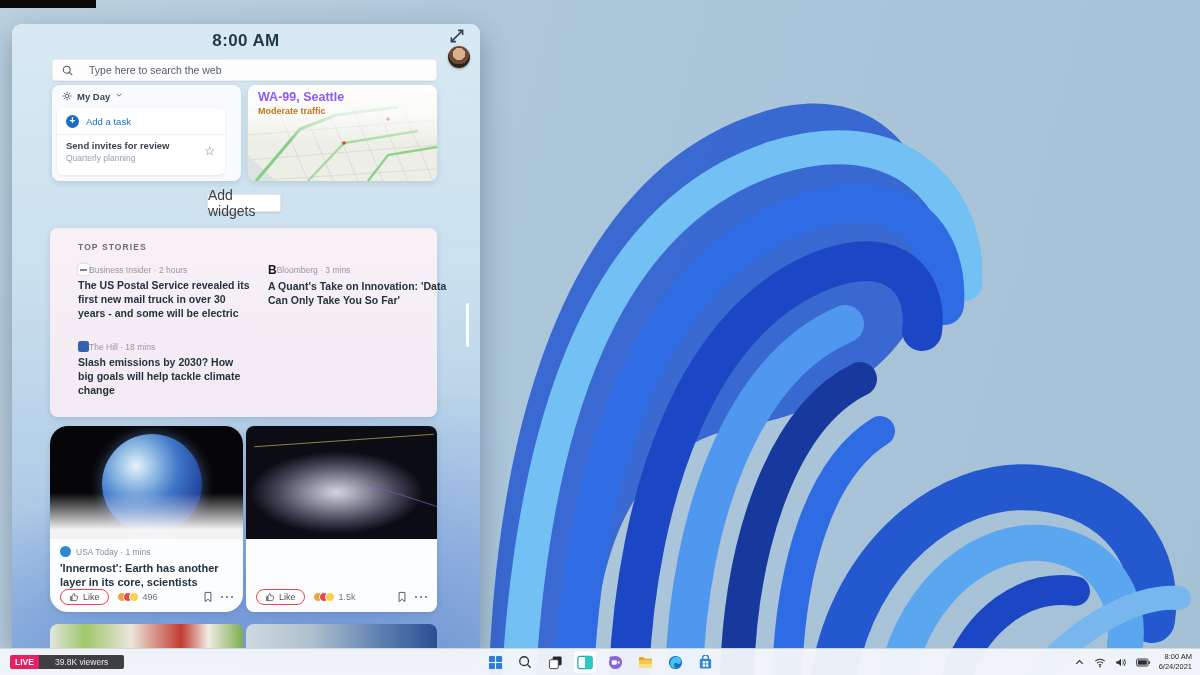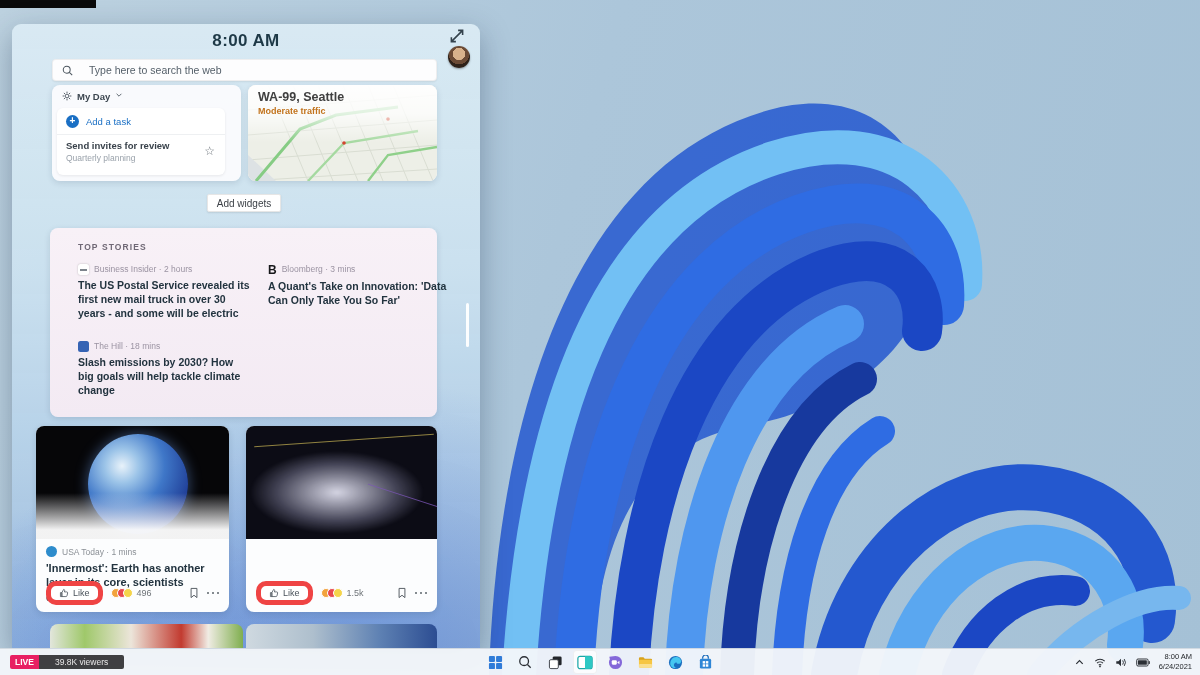--- a/index.html
+++ b/index.html
@@ -42,67 +42,67 @@
   .taskrow{position:relative;padding:5px 0 0 9px;}
   .taskrow .t1{font-size:9.5px;font-weight:600;color:#39424b;}
   .taskrow .t2{font-size:8.5px;color:#9aa2ab;margin-top:2px;}
   .task-star{position:absolute;right:10px;top:9px;font-size:12px;color:#70777e;}
   .drag-dots{position:absolute;right:-10px;top:32px;display:flex;flex-direction:column;gap:4px;}
   .drag-dots i{width:2.5px;height:2.5px;border-radius:50%;background:#5d6a76;opacity:.75;}
   
   .traffic{left:236px;top:61px;width:189px;height:96px;overflow:hidden;}
   .traffic svg{position:absolute;inset:0;}
   .traffic-fade{position:absolute;inset:0;background:linear-gradient(180deg,rgba(255,255,255,.96) 0%,rgba(255,255,255,.75) 30%,rgba(255,255,255,0) 60%);}
-  .traffic-title{position:absolute;left:10px;top:5px;font-size:12.5px;font-weight:700;color:#404040;}
+  .traffic-title{position:absolute;left:10px;top:5px;font-size:12.5px;font-weight:700;color:#8b5cf6;}
   .traffic-sub{position:absolute;left:10px;top:21px;font-size:9px;font-weight:600;color:#c2731c;}
   
   .addwidgets{position:absolute;left:195px;top:170px;width:74px;height:18px;background:#fff;
-    border:1px solid #e6e6e6;border-radius:2px;font-size:10px;color:#3a3f45;display:flex;
+    border:1px solid #e6e6e6;border-radius:2px;font-size:14px;color:#3a3f45;display:flex;
     align-items:center;justify-content:center;box-shadow:0 1px 2px rgba(0,0,0,.1);cursor:pointer;}
   
   .topstories{left:38px;top:204px;width:387px;height:189px;
     background:linear-gradient(180deg,#f8f1f7 0%,#f3eaf3 100%);}
   .ts-header{position:absolute;left:28px;top:14px;font-size:8.5px;font-weight:700;
     letter-spacing:1.1px;color:#6f6875;}
   .story{position:absolute;width:172px;}
-  .story .src{display:flex;gap:5px;margin-bottom:4px;}
+  .story .src{display:flex;align-items:center;margin-bottom:4px;}
   .story .src span{font-size:8.5px;color:#9b93a2;}
   .story .hl{font-size:10.5px;line-height:1.32;font-weight:600;color:#22333f;}
   .src-badge{width:11px;height:11px;border-radius:2.5px;flex:0 0 auto;}
   .bi-badge{background:#fff;box-shadow:0 0 2px rgba(0,0,0,.25);position:relative;}
   .bi-badge::after{content:"";position:absolute;left:2px;right:2px;top:5px;height:1.5px;background:#7d848c;}
   .hill-badge{background:#3563b4;}
   .usat-badge{border-radius:50%;background:#2d8ccc;}
   .bloomberg-b{font-size:12px;font-weight:700;color:#17181a;line-height:1;}
   .verge-badge{background:transparent;position:relative;}
   .verge-badge::after{content:"";position:absolute;left:1px;top:2px;border-left:5px solid transparent;
     border-right:5px solid transparent;border-top:8px solid #c4216e;}
   
   .newscard{width:193px;height:186px;top:402px;overflow:hidden;}
-  .nc-left{left:24px;}
+  .nc-left{left:38px;border-radius:18px;}
   .nc-right{left:234px;width:191px;}
   .nc-img{position:relative;width:100%;height:113px;overflow:hidden;}
   .img-earth{background:#060608;}
   .earth-globe{position:absolute;left:52px;top:8px;width:100px;height:100px;border-radius:50%;
     background:radial-gradient(circle at 34% 32%, #e8f2fa 0%, #9cc4e8 18%, #3f77c8 45%, #23449c 72%, #101c4e 100%);
     box-shadow:0 0 14px rgba(120,170,255,.45);}
   .earth-fog{position:absolute;left:0;right:0;bottom:0;height:46px;
     background:linear-gradient(180deg,rgba(255,255,255,0),rgba(252,252,252,.96) 80%);}
   .img-map{background:#0c0c15;}
   .map-glow{position:absolute;left:-10px;top:6px;width:210px;height:110px;
     background:radial-gradient(55% 50% at 48% 55%, rgba(235,235,250,.9), rgba(170,170,205,.35) 52%, rgba(20,20,40,0) 75%);
     filter:blur(1px);}
   .map-line-y{position:absolute;left:8px;top:14px;width:180px;height:1px;background:#b3a14c;opacity:.8;transform:rotate(-4deg);}
   .map-line-p{position:absolute;left:120px;top:70px;width:80px;height:1px;background:#7a55b5;opacity:.8;transform:rotate(18deg);}
   .nc-body{padding:7px 10px 0 10px;}
   .nc-src{display:flex;align-items:center;gap:5px;}
   .nc-src span{font-size:8.5px;color:#8b9096;}
   .nc-hl{margin-top:4px;font-size:11px;line-height:1.3;font-weight:600;color:#22333f;}
   .nc-actions{position:absolute;left:10px;right:10px;bottom:7px;display:flex;align-items:center;gap:8px;}
-  .like-pill{display:flex;align-items:center;gap:4px;border:5px solid #ef4444;border-radius:10px;
+  .like-pill{display:flex;align-items:center;gap:4px;border:1px solid #ef4444;border-radius:10px;
     padding:2px 8px;background:#fff;cursor:pointer;}
   .like-pill span{font-size:9px;color:#4a525a;}
   .reactions{display:flex;align-items:center;}
   .reactions i{width:10px;height:10px;border-radius:50%;border:1px solid #fff;}
   .reactions i:nth-child(1){background:#f2a33c;}
   .reactions i:nth-child(2){background:#e8484f;margin-left:-4px;}
   .reactions i:nth-child(3){background:#f5d44b;margin-left:-4px;}
   .reactions span{font-size:9px;color:#6f7479;margin-left:4px;}
   .nc-spacer{flex:1;}
   .dots3{display:flex;gap:2.5px;cursor:pointer;}

